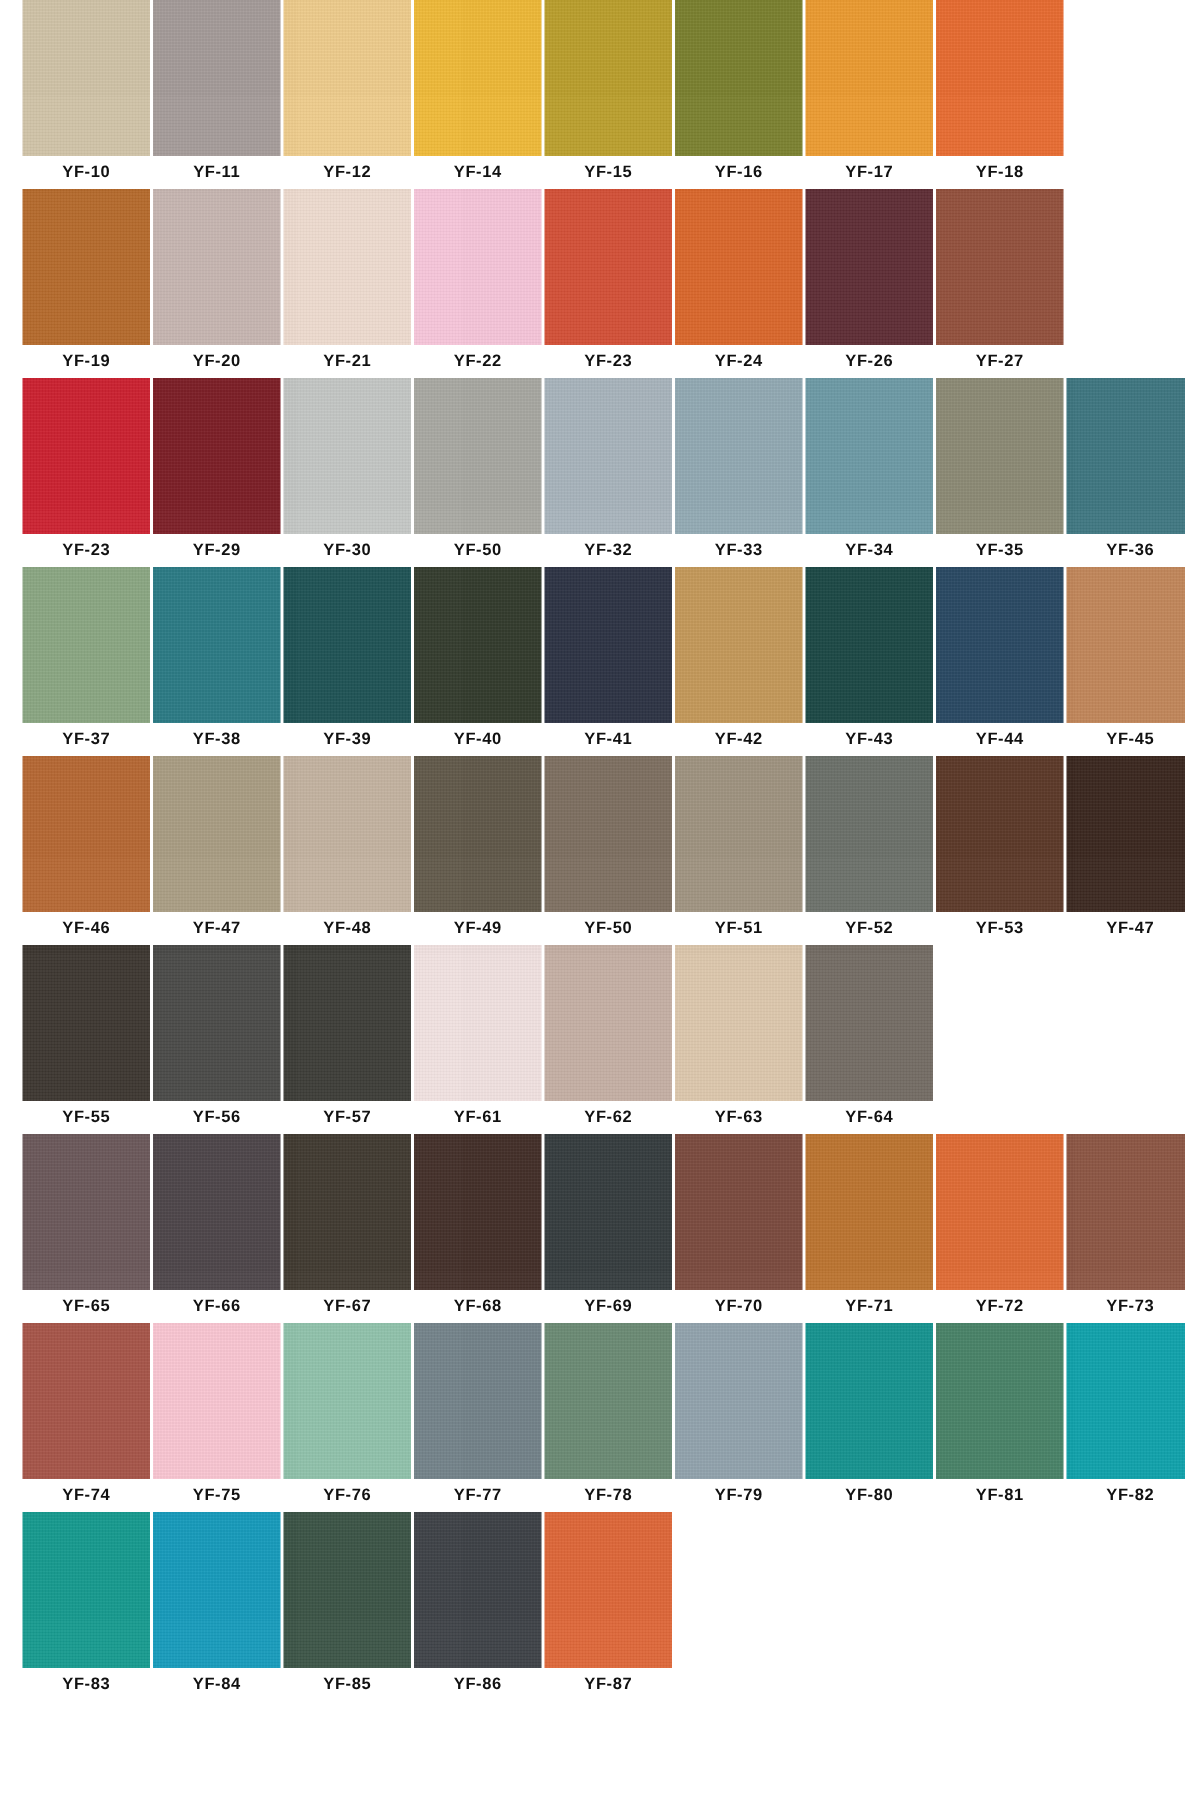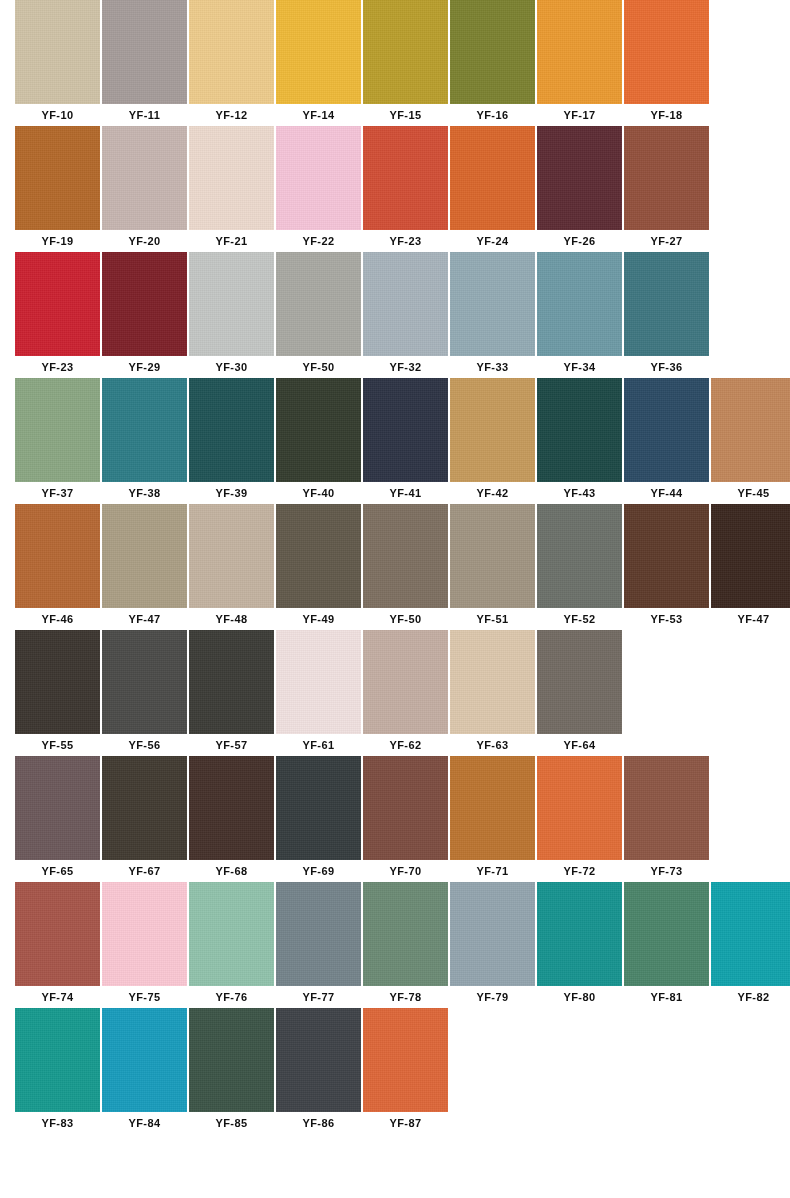--- a/index.html
+++ b/index.html
@@ -154,20 +154,24 @@
       </div>
       <div class="swatch-cell">
         <div class="swatch-chip" title="YF-33" style="width: 85px; height: 104px; background: rgb(147, 170, 180);"></div>
         <div class="swatch-label">YF-33</div>
       </div>
       <div class="swatch-cell">
         <div class="swatch-chip" title="YF-34" style="width: 85px; height: 104px; background: rgb(109, 154, 165);"></div>
         <div class="swatch-label">YF-34</div>
       </div>
       <div class="swatch-cell">
+        <div class="swatch-chip" title="YF-35" style="width: 85px; height: 104px; background: rgb(141, 139, 118);"></div>
+        <div class="swatch-label">YF-35</div>
+      </div>
+      <div class="swatch-cell">
         <div class="swatch-chip" title="YF-36" style="width: 85px; height: 104px; background: rgb(62, 118, 128);"></div>
         <div class="swatch-label">YF-36</div>
       </div>
     </div>
     <div class="swatch-row">
       <div class="swatch-cell">
         <div class="swatch-chip" title="YF-37" style="width: 85px; height: 104px; background: rgb(138, 166, 130);"></div>
         <div class="swatch-label">YF-37</div>
       </div>
       <div class="swatch-cell">
@@ -268,20 +272,24 @@
       </div>
       <div class="swatch-cell">
         <div class="swatch-chip" title="YF-64" style="width: 85px; height: 104px; background: rgb(114, 106, 98);"></div>
         <div class="swatch-label">YF-64</div>
       </div>
     </div>
     <div class="swatch-row">
       <div class="swatch-cell">
         <div class="swatch-chip" title="YF-65" style="width: 85px; height: 104px; background: rgb(107, 88, 90);"></div>
         <div class="swatch-label">YF-65</div>
+      </div>
+      <div class="swatch-cell">
+        <div class="swatch-chip" title="YF-66" style="width: 85px; height: 104px; background: rgb(79, 71, 75);"></div>
+        <div class="swatch-label">YF-66</div>
       </div>
       <div class="swatch-cell">
         <div class="swatch-chip" title="YF-67" style="width: 85px; height: 104px; background: rgb(65, 58, 49);"></div>
         <div class="swatch-label">YF-67</div>
       </div>
       <div class="swatch-cell">
         <div class="swatch-chip" title="YF-68" style="width: 85px; height: 104px; background: rgb(68, 48, 42);"></div>
         <div class="swatch-label">YF-68</div>
       </div>
       <div class="swatch-cell">

